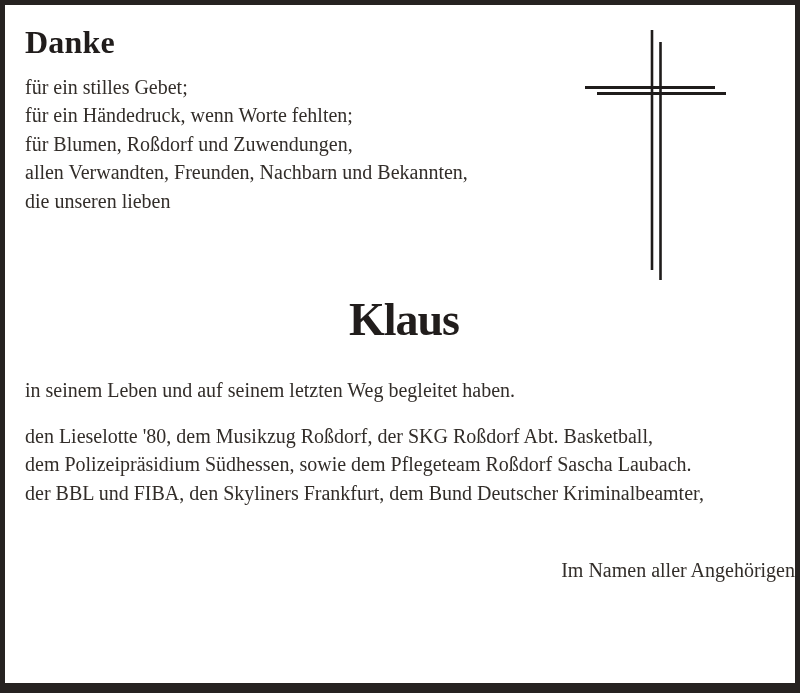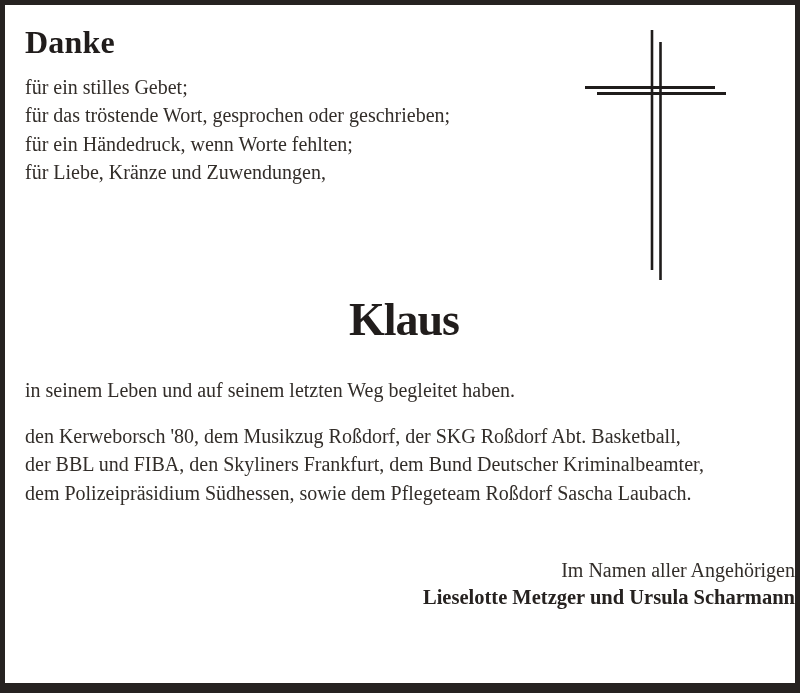--- a/index.html
+++ b/index.html
@@ -113,34 +113,34 @@
 
   <svg class="cross" viewBox="0 0 142 254" xmlns="http://www.w3.org/2000/svg" aria-hidden="true">
     <line x1="67" y1="2" x2="67" y2="242" stroke="#1f1c1b" stroke-width="2.6"></line>
     <line x1="75.5" y1="14" x2="75.5" y2="252" stroke="#1f1c1b" stroke-width="2.6"></line>
     <line x1="0" y1="59.5" x2="130" y2="59.5" stroke="#1f1c1b" stroke-width="3"></line>
     <line x1="12" y1="65.5" x2="141" y2="65.5" stroke="#1f1c1b" stroke-width="3"></line>
   </svg>
 
   <div class="thanks-block">
     <span class="text-line">für ein stilles Gebet;</span>
-    <span class="text-line">für das tröstende Wort, gesprochen oder geschrieben;</span>
     <span class="text-line">für ein Händedruck, wenn Worte fehlten;</span>
-    <span class="text-line">für Liebe, Kränze und Zuwendungen,</span>
+    <span class="text-line">für Blumen, Roßdorf und Zuwendungen,</span>
+    <span class="text-line">allen Verwandten, Freunden, Nachbarn und Bekannten,</span>
+    <span class="text-line">die unseren lieben</span>
   </div>
 
   <h2 class="deceased-name">Klaus</h2>
 
   <div class="closing-line">in seinem Leben und auf seinem letzten Weg begleitet haben.</div>
 
   <div class="special-thanks-block">
-    <span class="text-line">den Kerweborsch '80, dem Musikzug Roßdorf, der SKG Roßdorf Abt. Basketball,</span>
+    <span class="text-line">den Lieselotte '80, dem Musikzug Roßdorf, der SKG Roßdorf Abt. Basketball,</span>
+    <span class="text-line">dem Polizeipräsidium Südhessen, sowie dem Pflegeteam Roßdorf Sascha Laubach.</span>
     <span class="text-line">der BBL und FIBA, den Skyliners Frankfurt, dem Bund Deutscher Kriminalbeamter,</span>
-    <span class="text-line">dem Polizeipräsidium Südhessen, sowie dem Pflegeteam Roßdorf Sascha Laubach.</span>
   </div>
 
   <div class="signature-block">
     <span class="text-line">Im Namen aller Angehörigen</span>
-    <span class="text-line signature-names">Lieselotte Metzger und Ursula Scharmann</span>
   </div>
 
 
 </div>
 
 </body></html>

